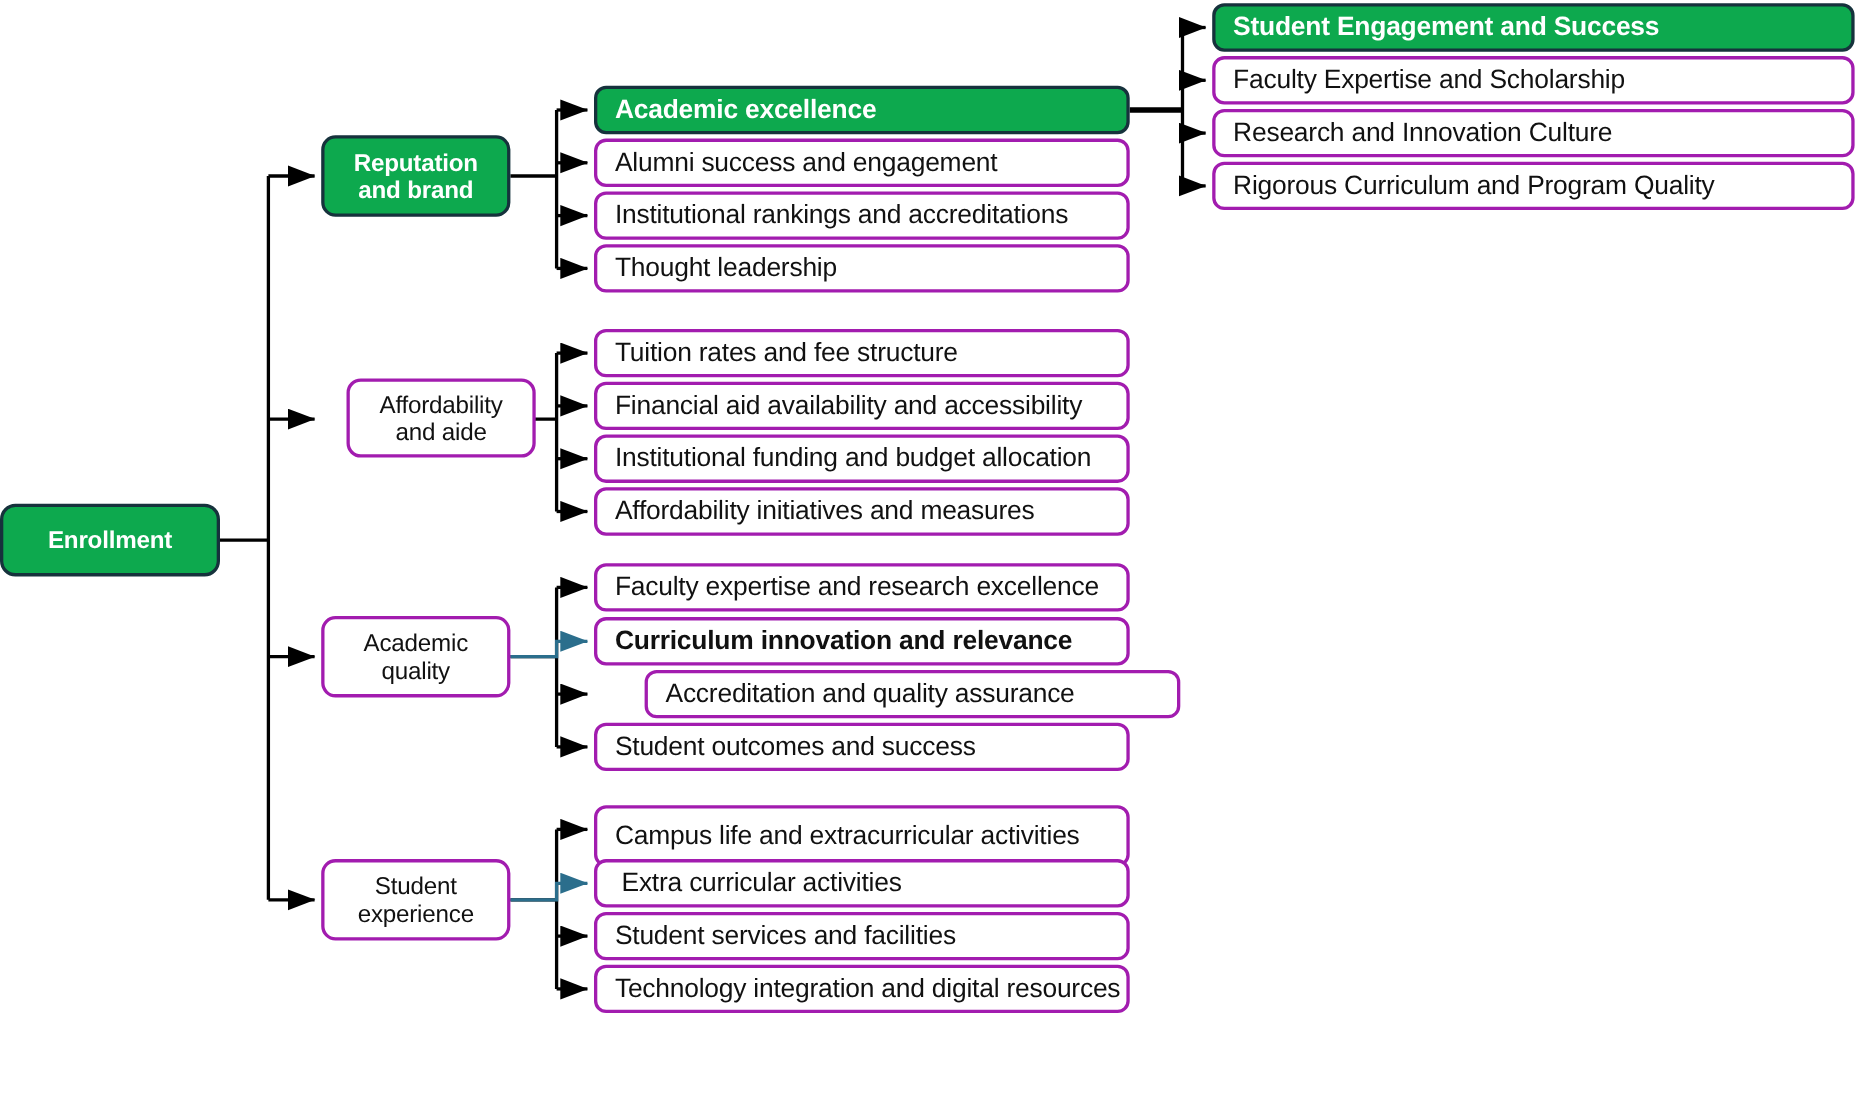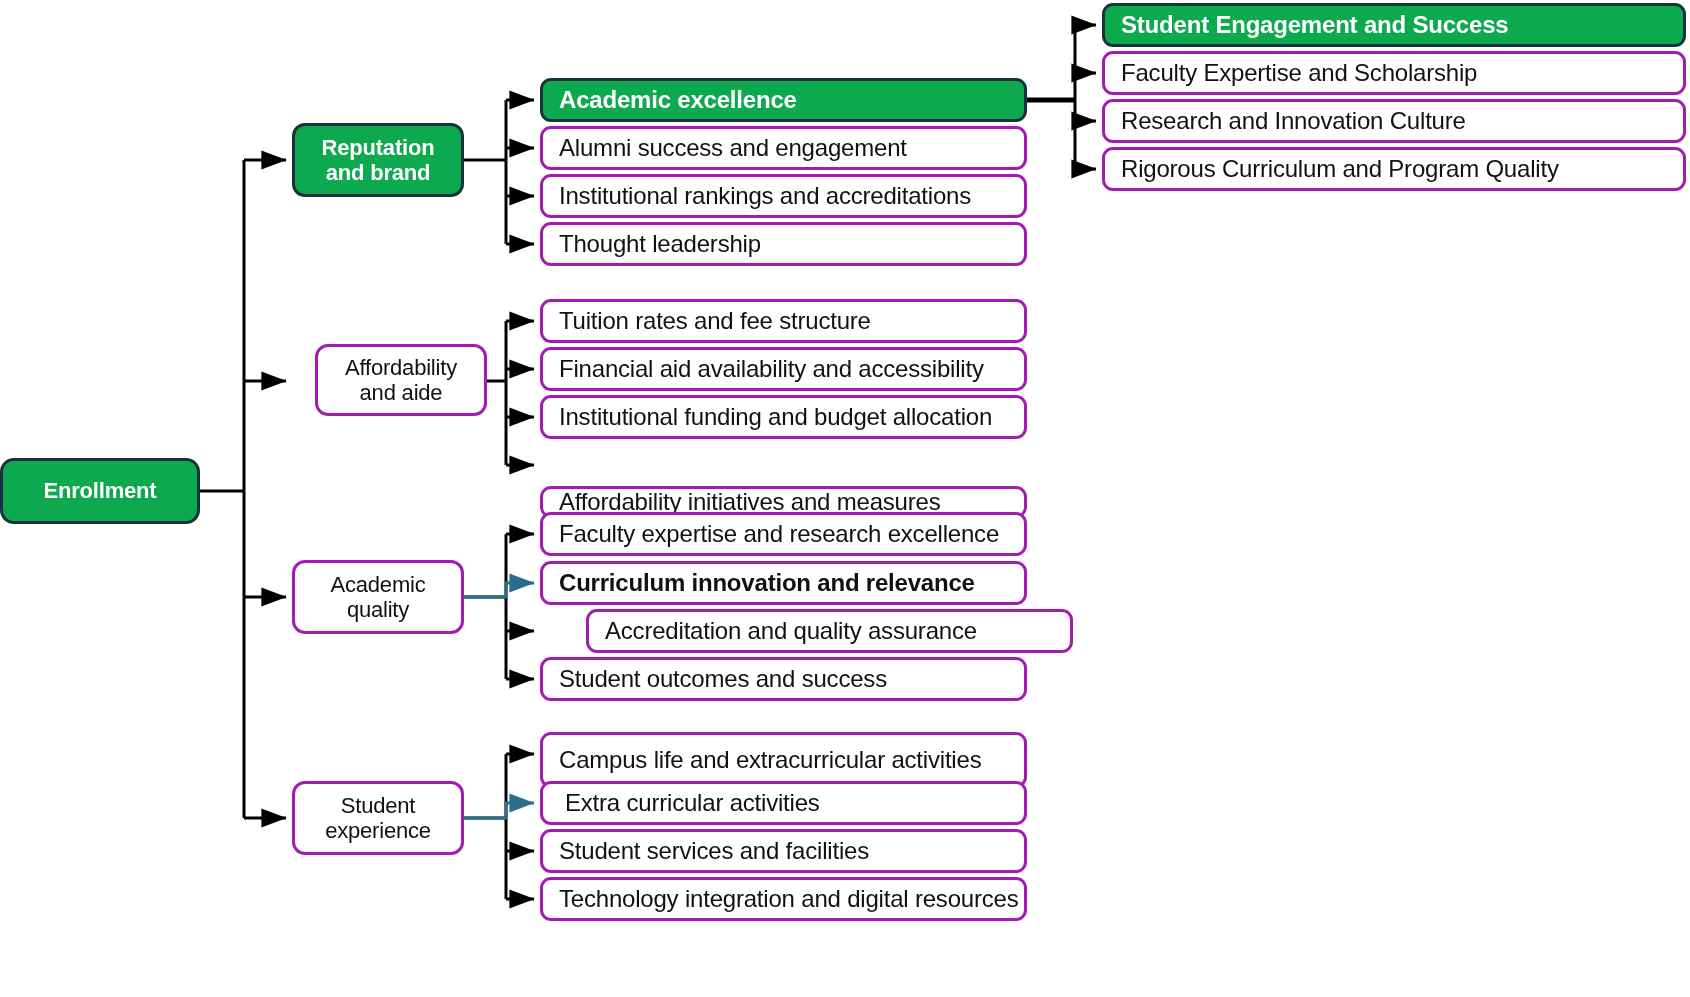--- a/index.html
+++ b/index.html
@@ -156,21 +156,21 @@
       </div>
       <div class="node leaf" style="left: 540px; top: 299px; width: 487px; height: 44px;">
         <span class="txt">Tuition rates and fee structure</span>
       </div>
       <div class="node leaf" style="left: 540px; top: 347px; width: 487px; height: 44px;">
         <span class="txt">Financial aid availability and accessibility</span>
       </div>
       <div class="node leaf" style="left: 540px; top: 395px; width: 487px; height: 44px;">
         <span class="txt">Institutional funding and budget allocation</span>
       </div>
-      <div class="node leaf" style="left: 540px; top: 443px; width: 487px; height: 32px; margin-top: 43px;">
+      <div class="node leaf" style="left: 540px; top: 443px; width: 487px; height: 44px;">
         <span class="txt">Affordability initiatives and measures</span>
       </div>
       <div class="node lvl1" style="left: 292px; top: 560px; width: 172px; height: 74px;">
         <span class="txt">Academic
 quality</span>
       </div>
       <div class="node leaf" style="left: 540px; top: 512px; width: 487px; height: 44px;">
         <span class="txt">Faculty expertise and research excellence</span>
       </div>
       <div class="node leaf" style="left: 540px; top: 561px; width: 487px; height: 44px; font-weight: bold;">

